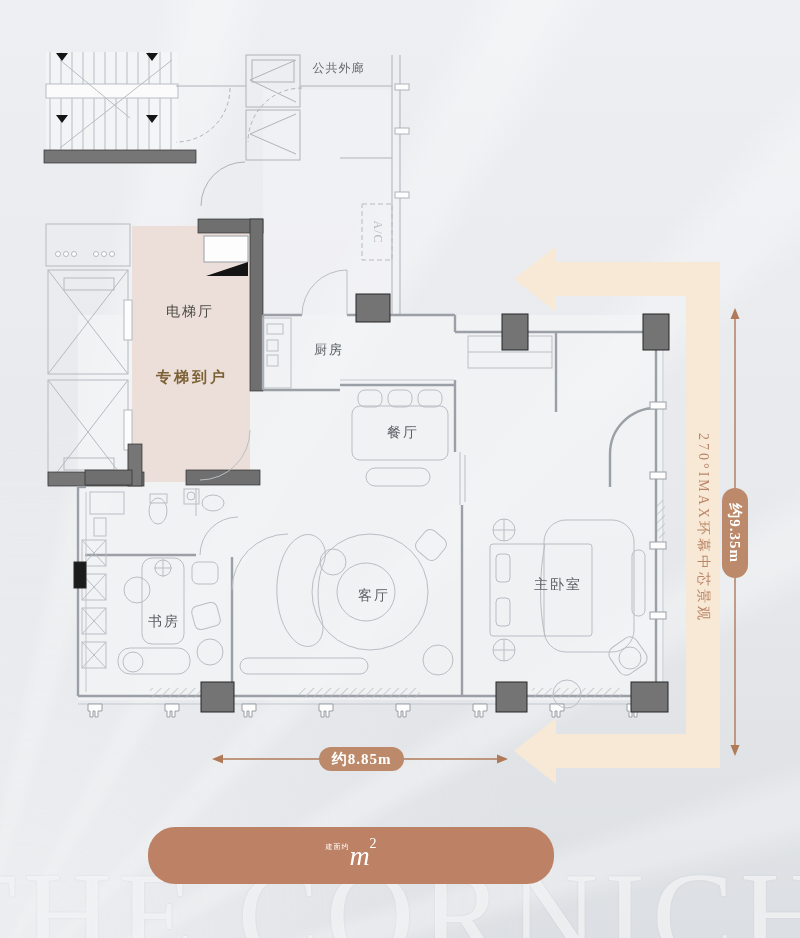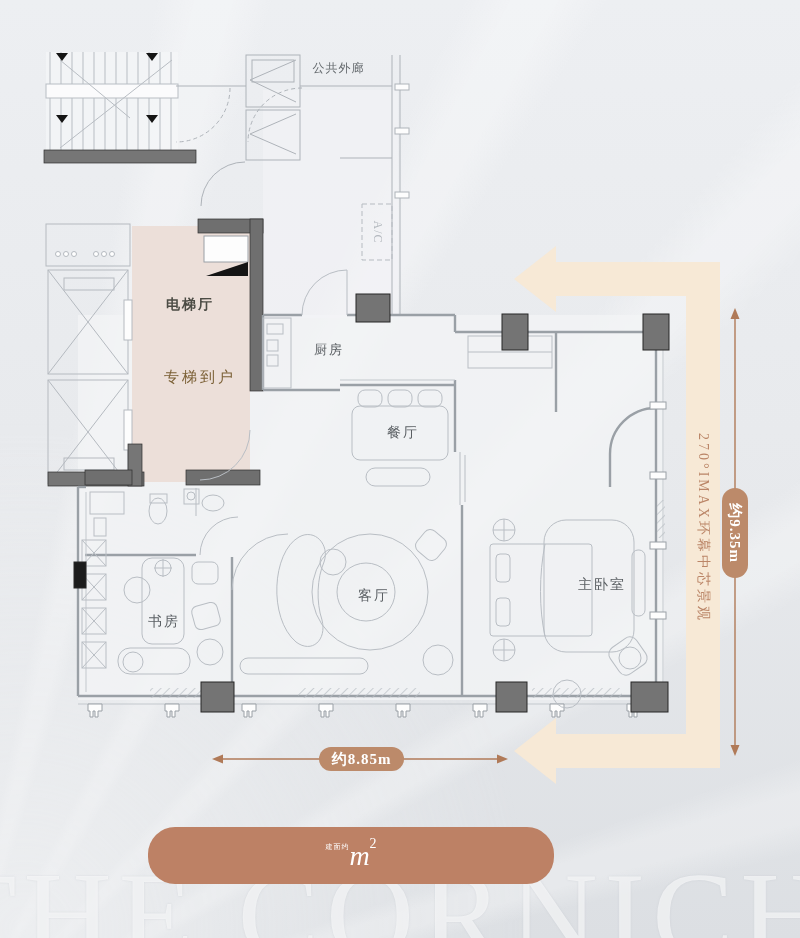--- a/index.html
+++ b/index.html
@@ -17,21 +17,21 @@
         rgba(255,255,255,.5) 6deg 8deg,
         rgba(255,255,255,0) 10deg 15deg);
   }
   .plan-svg{position:absolute;left:0;top:0;}
   .lbl{
     position:absolute;transform:translate(-50%,-50%);
     color:#5a5f63;font-size:14px;letter-spacing:2px;white-space:nowrap;
     font-family:"Liberation Serif",serif;
   }
   .lbl-small{font-size:12px;letter-spacing:1px;color:#63686c;}
-  .lbl-gold{color:#7c6137;font-weight:normal;font-size:15px;letter-spacing:3px;margin-left:8px;}
+  .lbl-gold{color:#7c6137;font-weight:bold;font-size:15px;letter-spacing:3px;}
   .lbl-hall{color:#4c4c45;}
   .lbl-ac{color:#b2b7bd;font-size:12px;letter-spacing:1px;
     transform:translate(-50%,-50%) rotate(90deg);}
   .unit-badge{
     position:absolute;left:281px;top:452px;width:56px;height:56px;border-radius:50%;
     background:#b67e61;color:#fff;display:flex;align-items:center;justify-content:center;
     font-family:"Liberation Serif",serif;font-size:30px;
   }
   .view-note{
     position:absolute;left:552px;top:517px;width:302px;height:22px;
@@ -277,27 +277,27 @@
       <path d="M735,318 V746" fill="none"></path>
       <polygon points="735,308 730.5,319 739.5,319" stroke="none"></polygon>
       <polygon points="735,756 730.5,745 739.5,745" stroke="none"></polygon>
       <path d="M222,759 H498" fill="none"></path>
       <polygon points="212,759 223,754.5 223,763.5" stroke="none"></polygon>
       <polygon points="508,759 497,754.5 497,763.5" stroke="none"></polygon>
     </g>
   </svg>
 
   <div class="lbl lbl-small" style="left:328px;top:68px;padding-left:21px;">公共外廊</div>
-  <div class="lbl lbl-hall" style="left:190px;top:305px;font-weight:bold;">电梯厅</div>
+  <div class="lbl lbl-hall" style="left:190px;top:312px;">电梯厅</div>
   <div class="lbl lbl-gold" style="left:192px;top:377px;">专梯到户</div>
   <div class="lbl" style="left:329px;top:350px;font-size:13px;text-align:right;">厨房</div>
   <div class="lbl lbl-ac" style="left:377px;top:232px;">A/C</div>
   <div class="lbl" style="left:403px;top:433px;">餐厅</div>
   <div class="lbl" style="left:374px;top:596px;">客厅</div>
-  <div class="lbl" style="left:558px;top:585px;margin-left:44px;">主卧室</div>
+  <div class="lbl" style="left:558px;top:585px;">主卧室</div>
   <div class="lbl" style="left:164px;top:622px;">书房</div>
 
 
   <div class="view-note">270°IMAX环幕中芯景观</div>
 
   <div class="dim-pill dim-pill-right">约9.35m</div>
   <div class="dim-pill dim-pill-bottom">约8.85m</div>
 
   <div class="watermark">THE CORNICHE</div>
 

